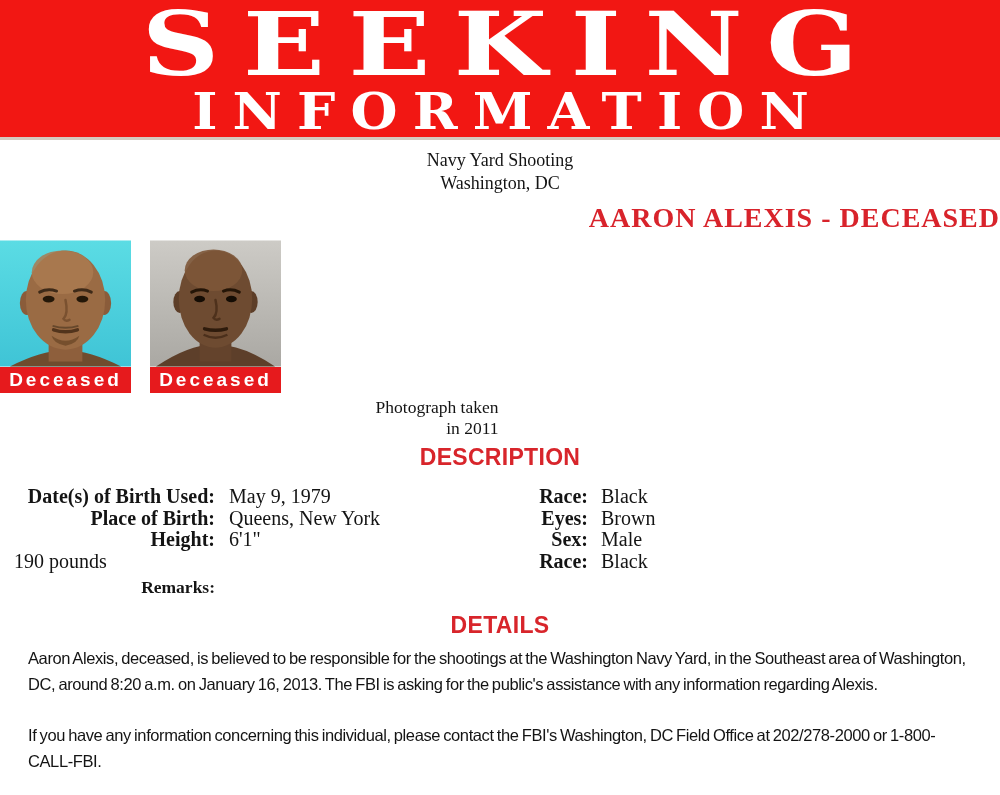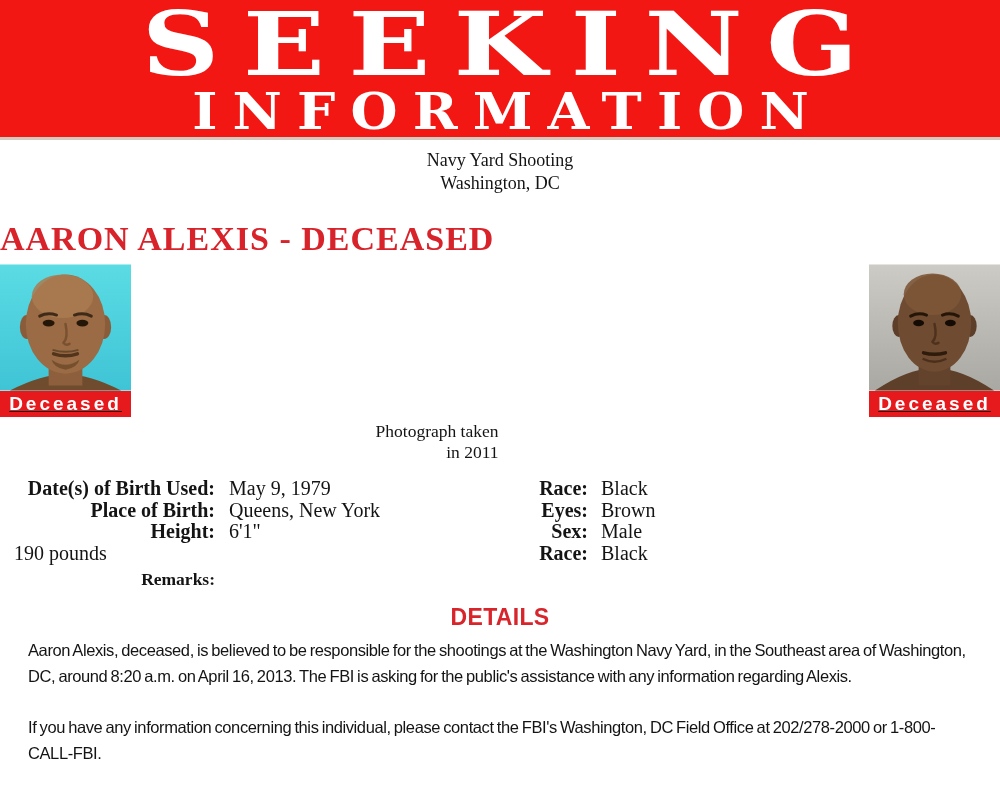--- a/index.html
+++ b/index.html
@@ -28,27 +28,27 @@
   .banner-line2 {
     font-family:"DejaVu Serif", serif; font-weight:bold; color:#ffffff;
     font-size:50px; line-height:1; letter-spacing:0.28em;
     transform:scaleX(1.08); transform-origin:center;
     white-space:nowrap; text-indent:0.28em; margin-top:2px;
   }
 
   
   .case-lines { margin-top:9px; text-align:center; font-size:18px; line-height:23px; }
   .subject-title {
-    margin:25px 0 6px; text-align:left;
-    font-size:34px; font-weight:bold; letter-spacing:1px;
+    margin:7px 0 6px; text-align:right;
+    font-size:28px; font-weight:bold; letter-spacing:1px;
     color:#d8232b;
   }
 
   
-  .photos-row { display:flex; justify-content:space-between; gap:19px;text-decoration:underline; }
+  .photos-row { display:flex; justify-content:flex-start; gap:19px; }
   .photo-card { width:131px; margin:0; }
   .photo-img { width:131px; height:127px; display:block; }
   .deceased-banner {
     height:26px; background:#e61a1d; color:#ffffff;
     font-family:"Liberation Sans", sans-serif; font-weight:bold;
     font-size:19px; letter-spacing:3px;
     display:flex; align-items:center; justify-content:center;
   }
   .photo-caption-wrap { width:265px; margin:4px auto 0; }
   .photo-caption { width:131px; text-align:right; font-size:17.5px; line-height:21px; }
@@ -163,20 +163,21 @@
     </div>
 
     <div class="photo-caption-wrap">
       <div class="photo-caption">
         <div>Photograph taken</div>
         <div>in 2011</div>
       </div>
     </div>
   </div>
 
+  <h2 class="section-heading">DESCRIPTION</h2>
 
   <div class="desc-grid">
     <div class="desc-col-left">
       <div class="field-row">
         <span class="field-label">Date(s) of Birth Used:</span>
         <span class="field-value">May 9, 1979</span>
       </div>
       <div class="field-row">
         <span class="field-label">Place of Birth:</span>
         <span class="field-value">Queens, New York</span>
@@ -207,16 +208,16 @@
         <span class="field-value">Black</span>
       </div>
     </div>
   </div>
 
   <div class="remarks-row">
     <span class="field-label">Remarks:</span>
   </div>
 
   <h2 class="section-heading details-heading">DETAILS</h2>
-  <p class="details-par">Aaron Alexis, deceased, is believed to be responsible for the shootings at the Washington Navy Yard, in the Southeast area of Washington, DC, around 8:20 a.m. on April 16, 2013. The FBI is asking for the public's assistance with any information regarding Alexis.</p>
+  <p class="details-par">Aaron Alexis, deceased, is believed to be responsible for the shootings at the Washington Navy Yard, in the Southeast area of Washington, DC, around 8:20 a.m. on January 16, 2013. The FBI is asking for the public's assistance with any information regarding Alexis.</p>
   <p class="details-par second">If you have any information concerning this individual, please contact the FBI's Washington, DC Field Office at 202/278-2000 or 1-800-CALL-FBI.</p>
 
 </div>
 
 </body></html>

